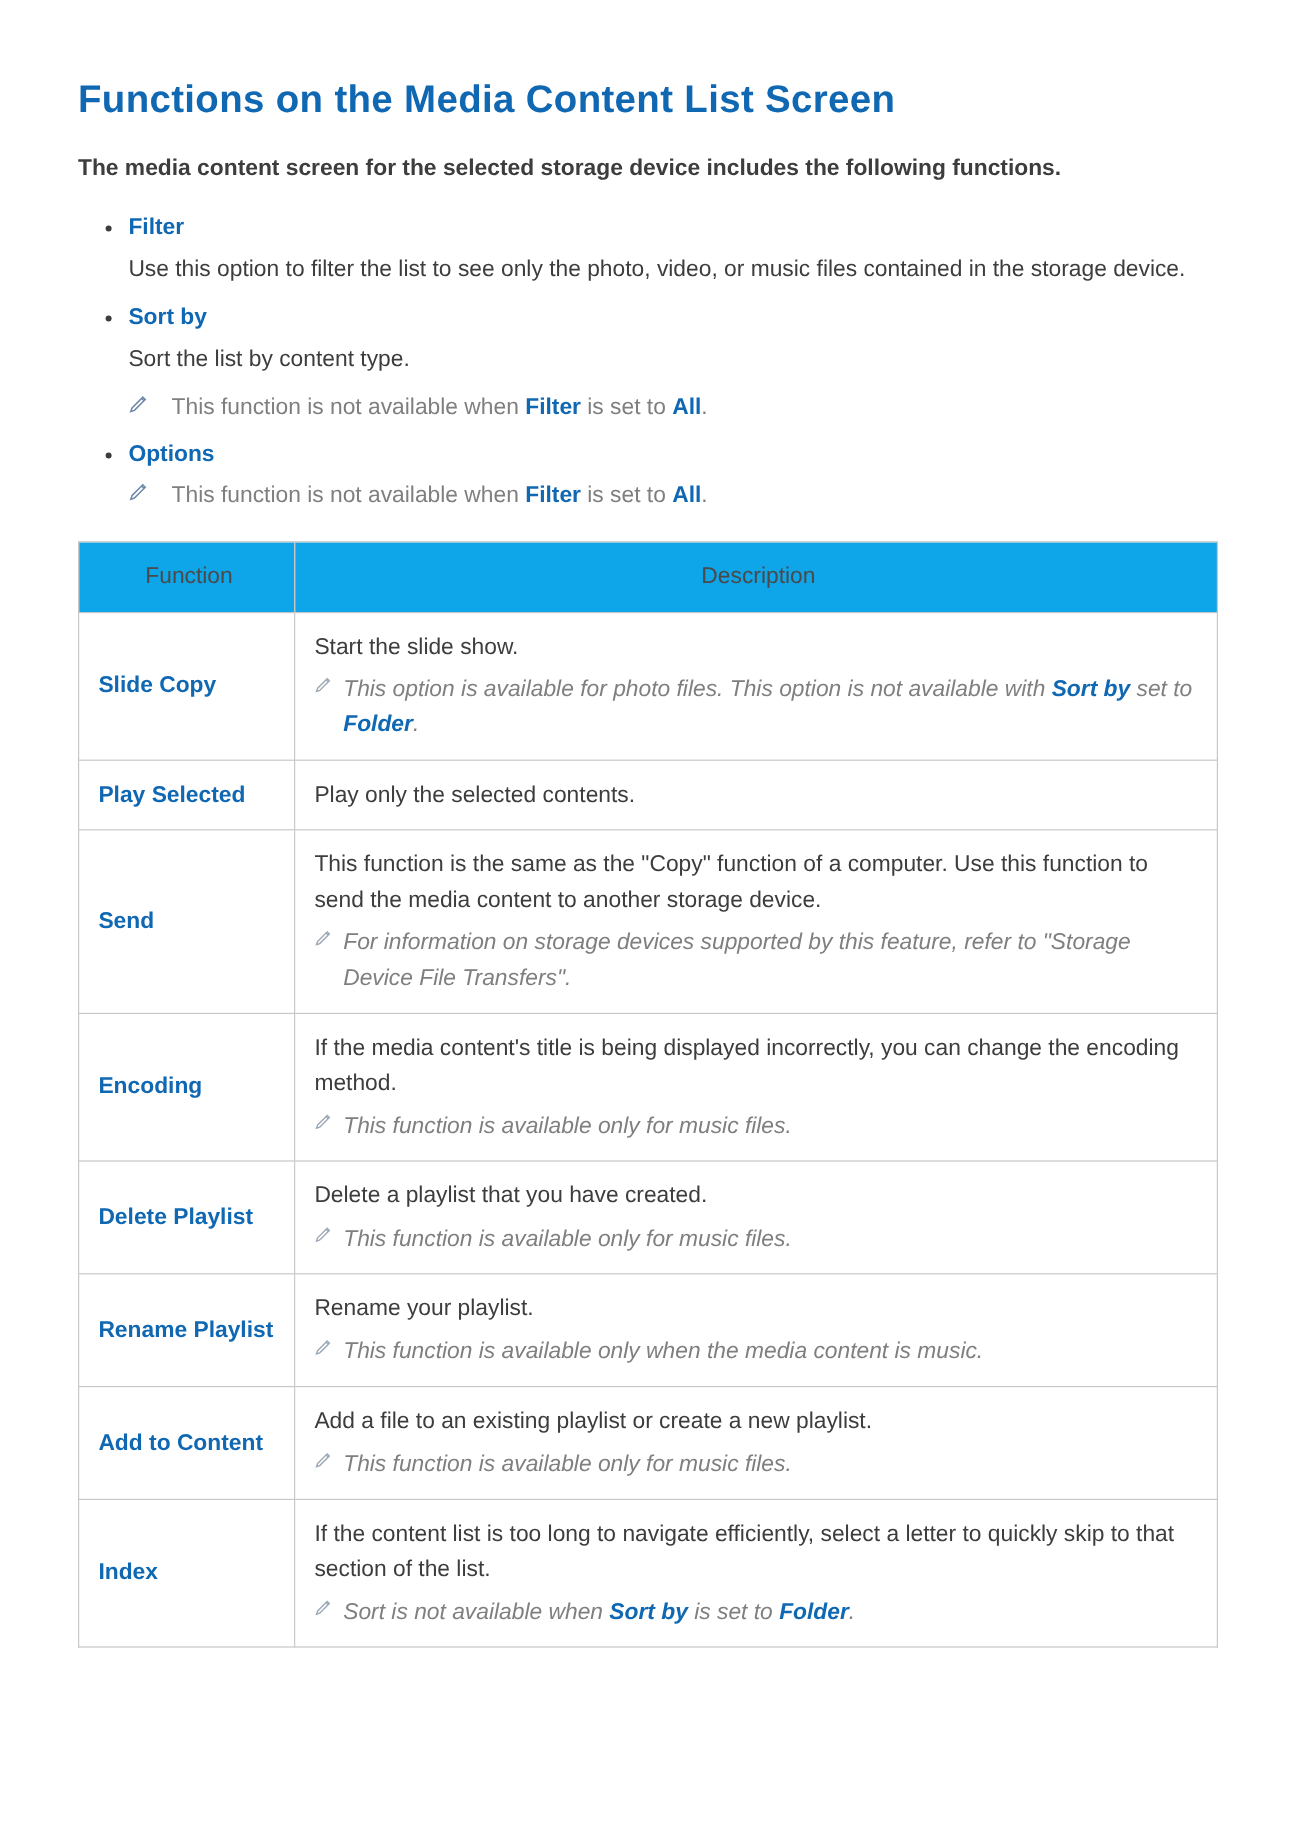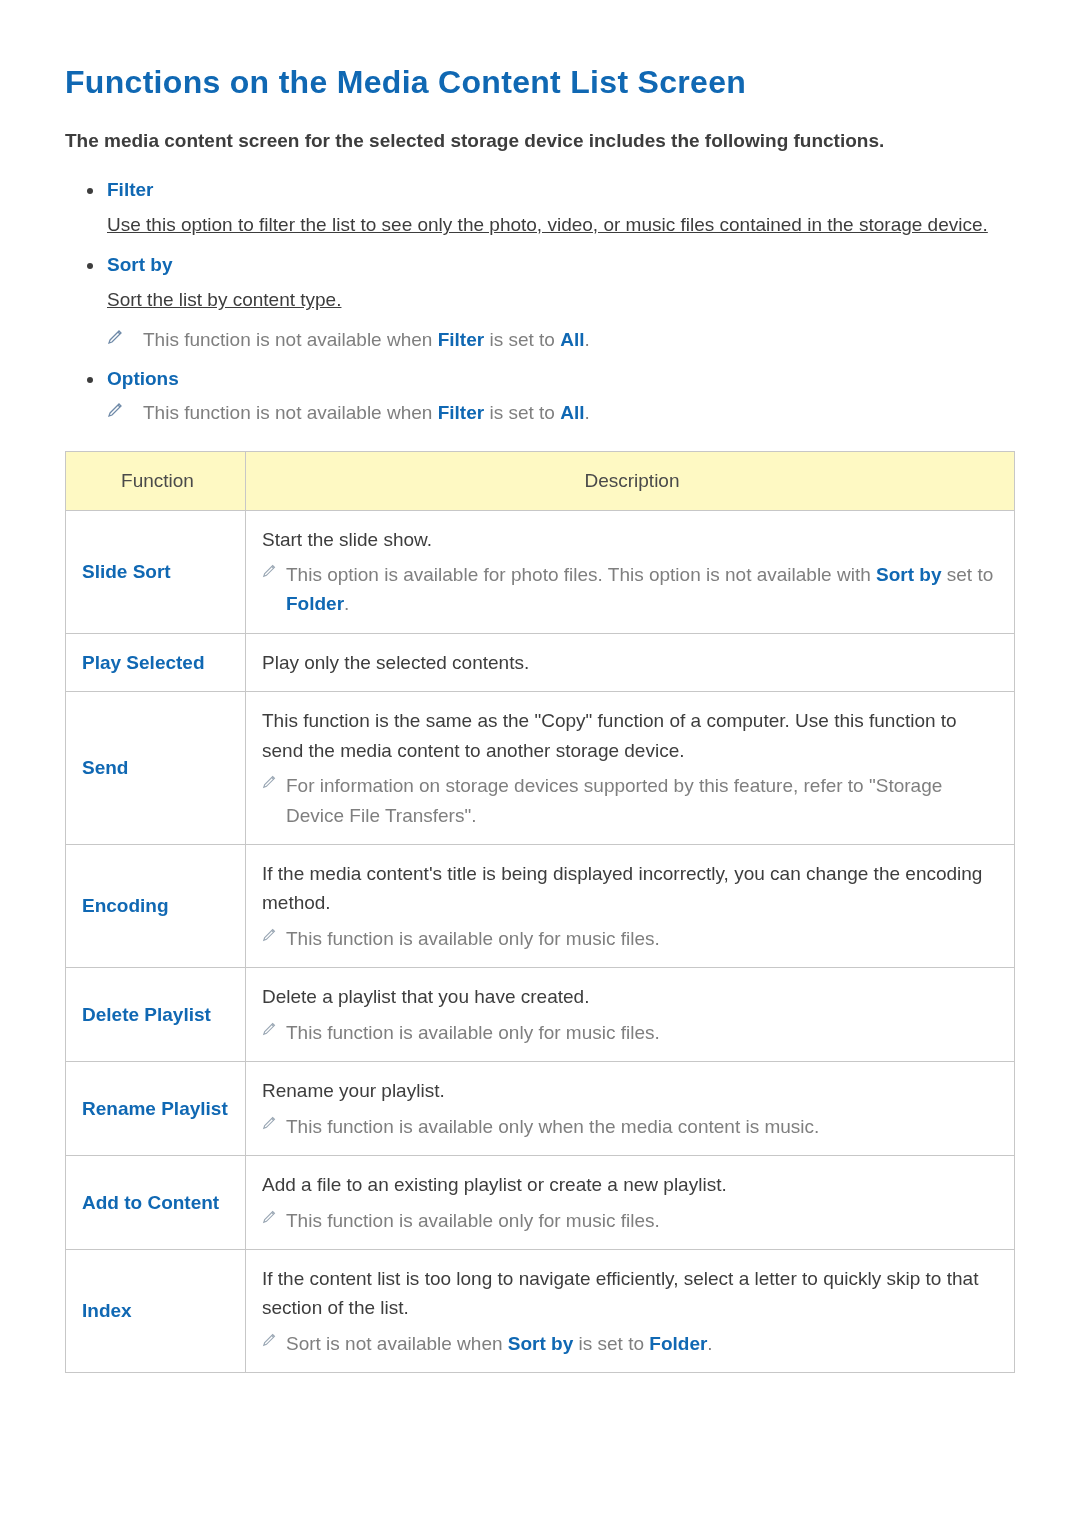--- a/index.html
+++ b/index.html
@@ -3,29 +3,29 @@
 <meta charset="utf-8">
 <style>
 html,body{margin:0;padding:0;background:#fff;}
 body{font-family:Arial,Helvetica,sans-serif;color:#3d3d3d;font-size:19px;line-height:1.55;}
 .page{width:1080px;min-height:1527px;box-sizing:border-box;padding:58px 65px 80px 65px;}
 h1{font-size:32px;font-weight:700;color:#1068b3;margin:0 0 18px 0;letter-spacing:.3px;}
 .intro{margin:0 0 20px 0;font-weight:bold;}
 ul.top{list-style:disc;margin:0 0 24px 0;padding-left:40px;}
 ul.top>li{padding-left:2px;margin-bottom:8px;}
 .kw{color:#1068b3;font-weight:700;}
-.sub{margin:6px 0 10px 0;text-decoration:underline;}
+.sub{margin:6px 0 10px 0;}
 .note{color:#7f7f7f;margin:4px 0 10px 0;position:relative;padding-left:36px;}
 .note .pencil{position:absolute;left:0;top:2px;}
-.note-tight{color:#7f7f7f;margin:6px 0 0 0;position:relative;padding-left:24px;}
+.note-tight{color:#7f7f7f;margin:6px 0 0 0;position:relative;padding-left:24px;font-style:italic;}
 .note-tight .pencil{position:absolute;left:0;top:2px;}
 .pencil svg{display:block;}
 table{border-collapse:collapse;width:100%;table-layout:fixed;margin-top:8px;}
 th,td{border:1px solid #c7c7c7;padding:14px 16px;vertical-align:middle;text-align:left;}
-th{background:#fef9c3;color:#4a4a4a;font-weight:400;text-align:center;padding-left:20px;}
+th{background:#0ea5e9;color:#4a4a4a;font-weight:400;text-align:center;padding-left:20px;}
 col.c1{width:180px;}
 td.fn{color:#1068b3;font-weight:700;}
 .desc p{margin:0;}
 .kw2{color:#1068b3;font-weight:700;}
 </style>
 </head>
 <body>
 
 <div class="page">
   <h1>Functions on the Media Content List Screen</h1>
@@ -71,21 +71,21 @@
         <col>
       </colgroup>
     <thead>
       <tr>
         <th>Function</th>
         <th>Description</th>
       </tr>
     </thead>
     <tbody id="tbody">
         <tr>
-          <td class="fn">Slide Sort</td>
+          <td class="fn">Slide Copy</td>
           <td class="desc">
             <p>Start the slide show.</p>
             <div class="note-tight"><span class="pencil">
                 <svg width="16" height="16" viewBox="0 0 18 18">
                   <path d="M3 13 L12 4 L14 6 L5 15 L2 16 L3 13 Z" fill="none" stroke="#9aa7b4" stroke-width="1.3"></path>
                   <path d="M11 5 L13 7" stroke="#9aa7b4" stroke-width="1.3"></path>
                 </svg>
               </span><span>This option is available for photo files. This option is not available with </span><span class="kw2">Sort by</span><span> set to </span><span class="kw2">Folder</span><span>.</span></div>
           </td>
         </tr>

